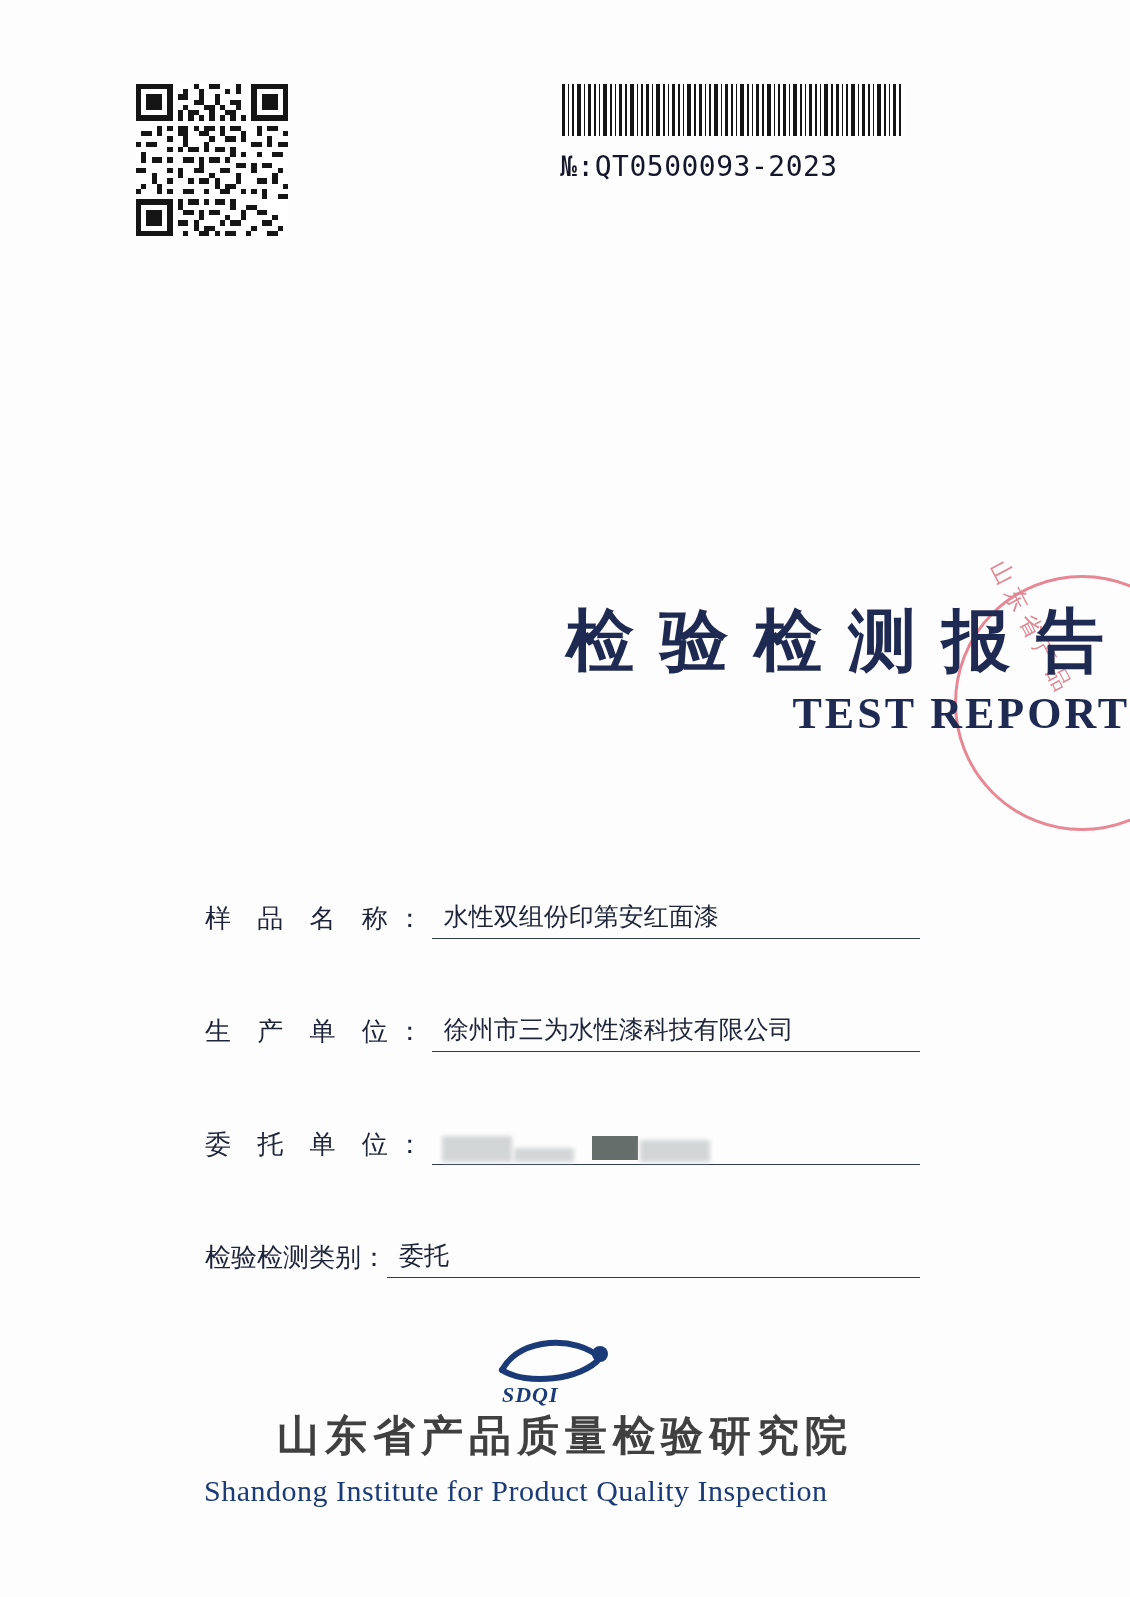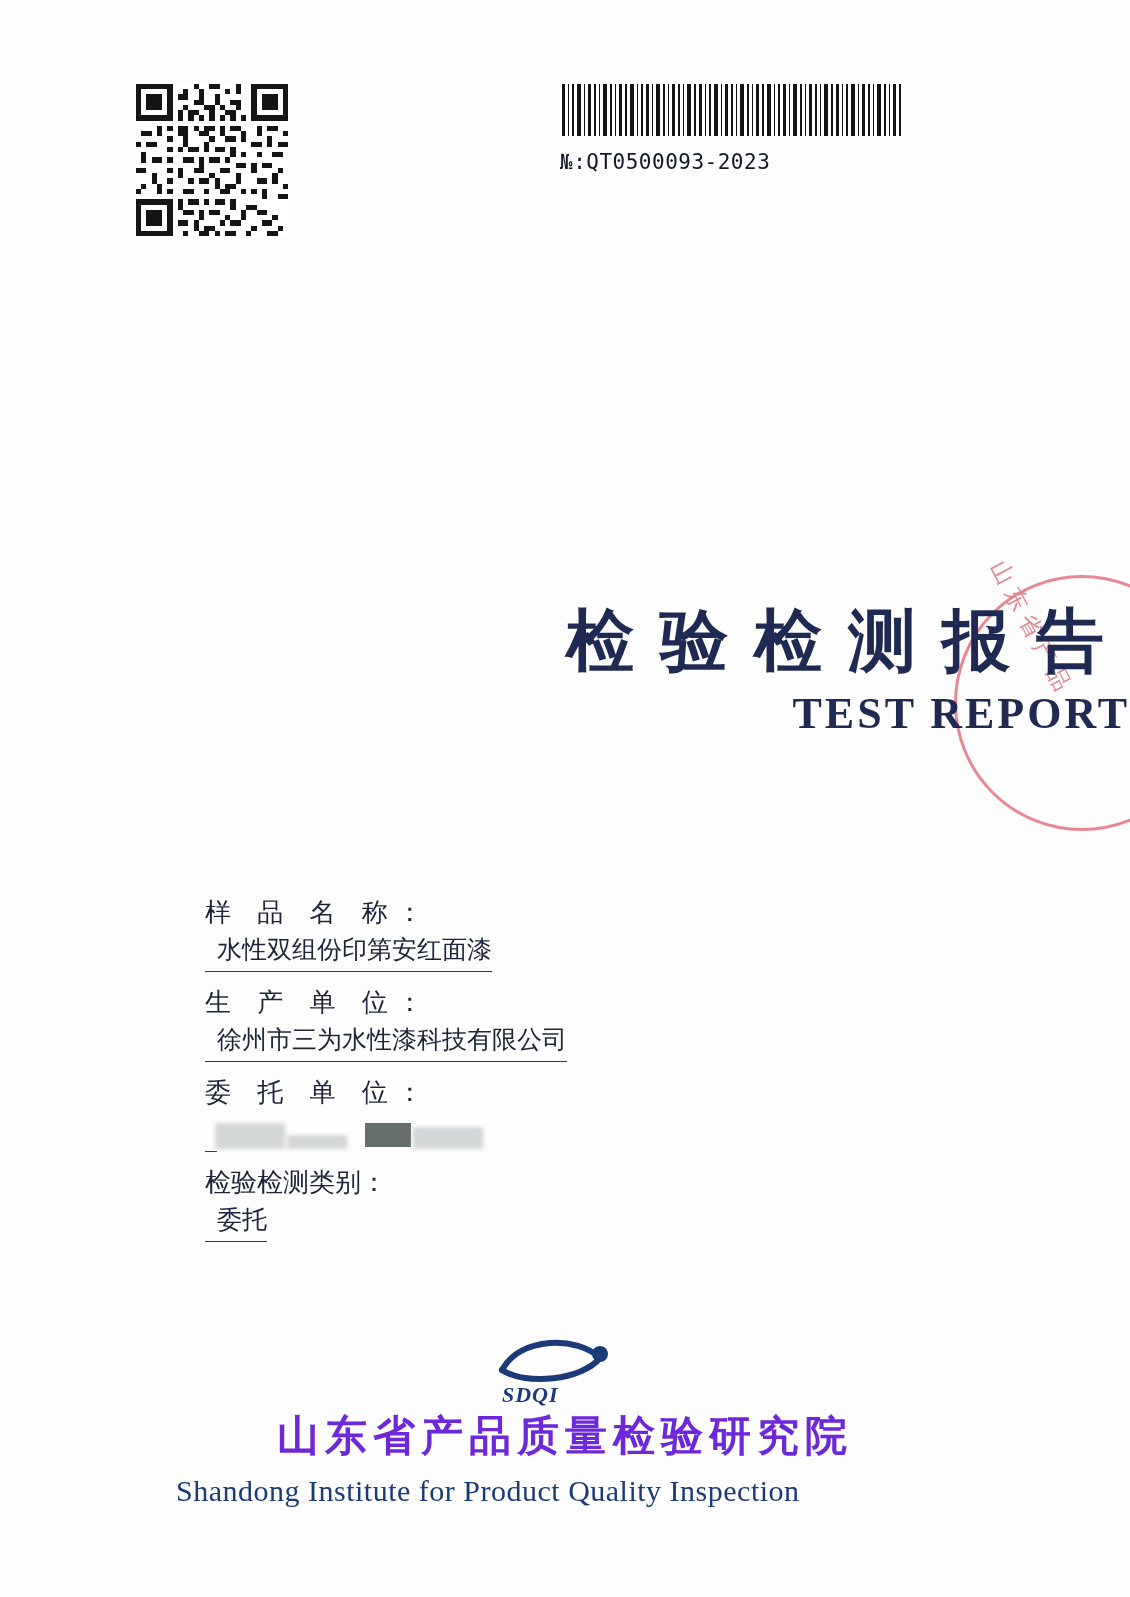--- a/index.html
+++ b/index.html
@@ -39,21 +39,21 @@
     top: 84px;
     width: 345px;
   }
   .barcode {
     height: 52px;
     width: 345px;
   }
   .barcode-num {
     margin-top: 10px;
     font-family: "DejaVu Sans Mono", monospace;
-    font-size: 21px;
+    font-size: 28px;
     letter-spacing: 0.5px;
     color: #14172b;
     white-space: nowrap;
   }
 
   
   .cma {
     position: absolute;
     left: 142px;
     top: 300px;
@@ -124,24 +124,23 @@
 
   
   .fields {
     position: absolute;
     left: 205px;
     top: 895px;
     width: 715px;
   }
   .field-row {
     display: flex;
-    align-items: flex-start;
-    margin-bottom: 46px;
+    align-items: flex-end;
+    margin-bottom: 69px;
     height: 44px;
-    flex-direction: column;
   }
   .field-label {
     font-family: "DejaVu Serif", serif;
     font-size: 26px;
     color: #1d2439;
     white-space: nowrap;
     padding-bottom: 3px;
   }
   .field-label.spaced { letter-spacing: 9px; }
   .field-value-wrap {
@@ -206,26 +205,26 @@
     font-style: italic;
     font-size: 22px;
     letter-spacing: 1px;
     color: #1b3a78;
   }
   .footer-cn {
     font-family: Liberation Serif, serif;
     font-weight: bold;
     font-size: 42px;
     letter-spacing: 6px;
-    color: #6d28d9;
+    color: #404040;
     white-space: nowrap;
   }
   .footer-en {
     margin-top: 10px;
-    margin-left: 76px;
+    margin-left: 104px;
     font-family: "Liberation Serif", serif;
     font-size: 30px;
     color: #1b3a78;
     white-space: nowrap;
     letter-spacing: 0.5px;
   }
 </style>
 </head>
 <body>
 

